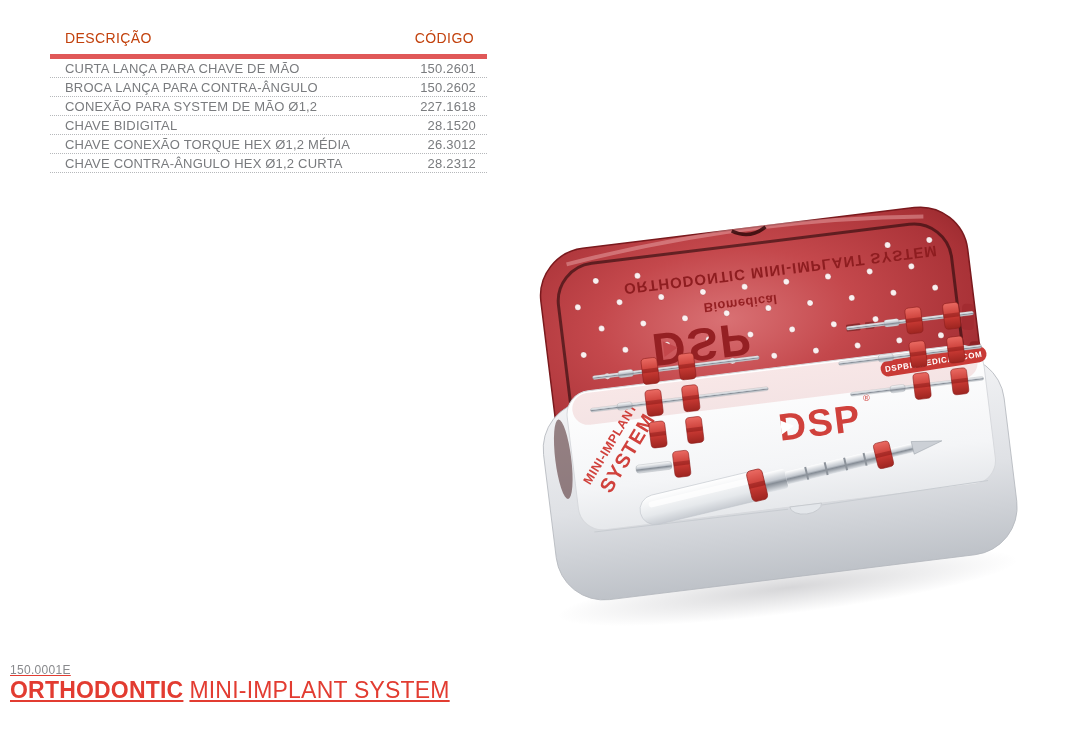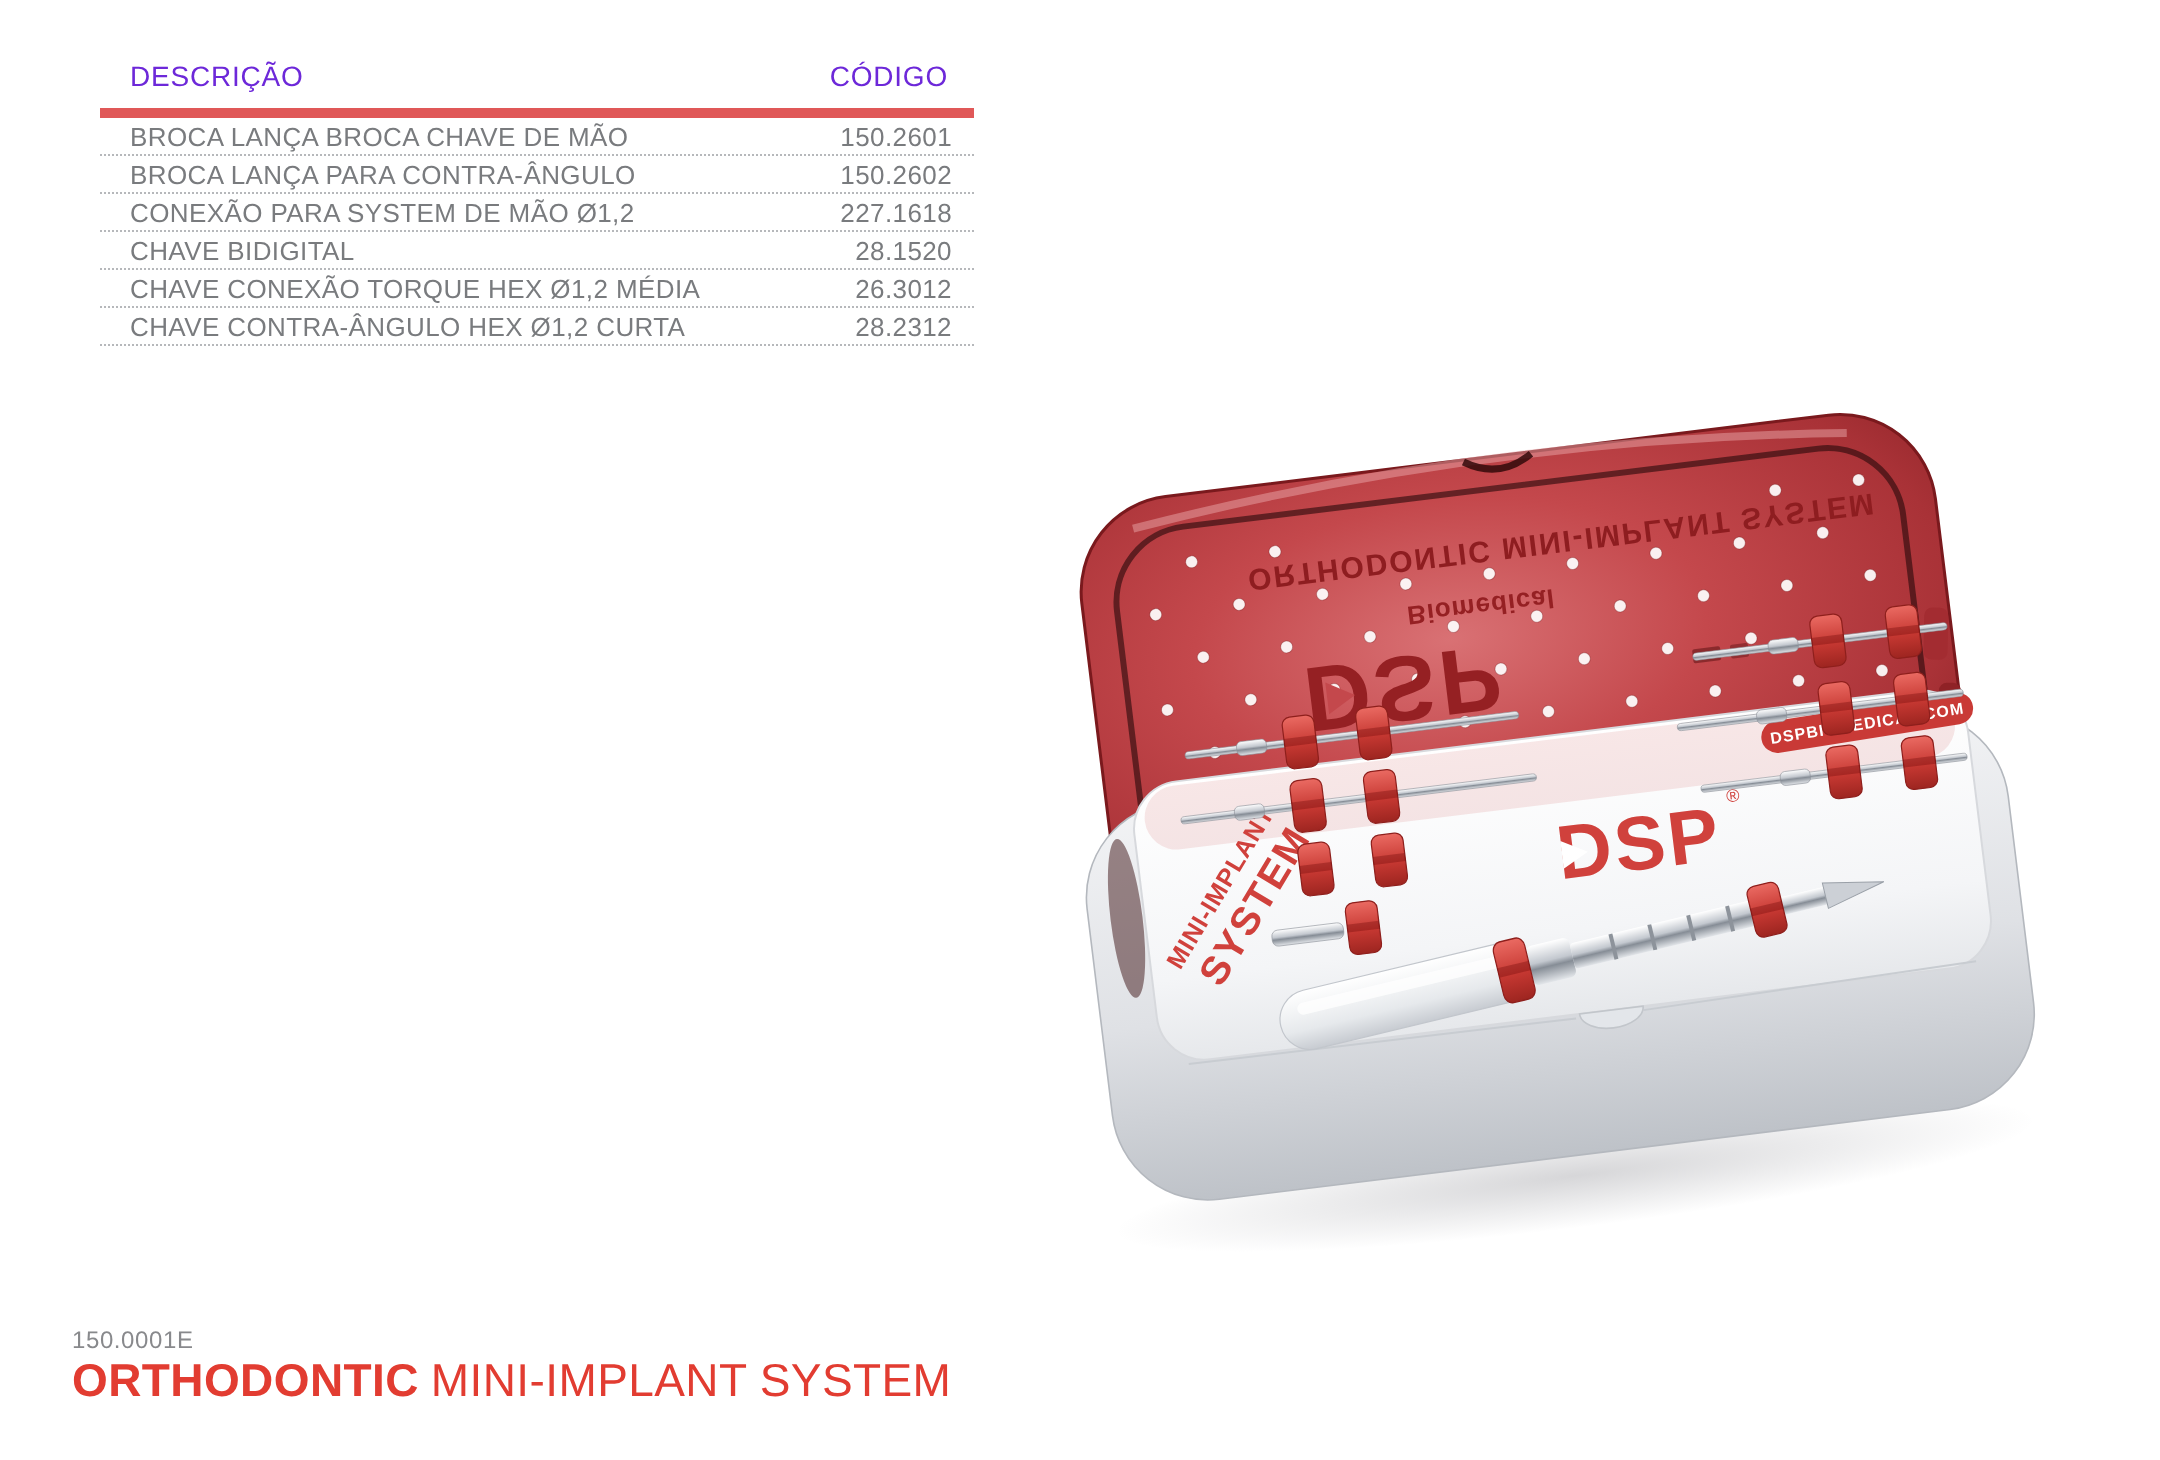--- a/index.html
+++ b/index.html
@@ -9,29 +9,29 @@
     --case-red:#c4484c;
     --clip-red:#cf3f3a;
   }
   *{box-sizing:border-box;margin:0;padding:0;}
   body{background:#ffffff;font-family:"Liberation Sans",sans-serif;}
   .page{position:relative;width:1080px;height:730px;background:#ffffff;overflow:hidden;}
 
   
   .catalog{position:absolute;left:50px;top:30px;width:437px;}
   .cat-head{display:flex;justify-content:space-between;align-items:flex-end;
-    padding:0 13px 8px 15px;font-size:14px;letter-spacing:.4px;color:#6d28d9;}
+    padding:0 13px 8px 15px;font-size:14px;letter-spacing:.4px;color:#c2410c;}
   .accent-bar{height:5px;background:var(--accent-bar);}
   .cat-row{display:flex;justify-content:space-between;align-items:center;height:19px;
     padding:0 11px 0 15px;border-bottom:1px dotted #b6b8bb;
     font-size:13px;letter-spacing:.2px;color:var(--table-text);white-space:nowrap;}
   .cat-row .code{text-align:right;}
 
   
-  .footer{position:absolute;left:36px;top:663px;color:var(--title-red);}
+  .footer{position:absolute;left:10px;top:663px;color:var(--title-red);text-decoration:underline;}
   .footer .ref{font-size:12px;letter-spacing:.3px;color:#88898c;display:block;margin-bottom:1px;}
   .footer .title{font-size:23px;letter-spacing:.2px;line-height:1.05;}
   .footer .title .b{font-weight:700;}
   .footer .title .r{font-weight:400;margin-left:6px;}
 
   
   .product{position:absolute;left:525px;top:188px;width:510px;height:445px;}
   svg text{font-family:"Liberation Sans",sans-serif;}
 </style>
 </head>
@@ -40,21 +40,21 @@
 <div class="page">
 
   <div class="catalog">
     <div class="cat-head">
       <span>DESCRIÇÃO</span>
       <span>CÓDIGO</span>
     </div>
     <div class="accent-bar"></div>
 
     <div class="cat-row">
-      <span class="desc">BROCA LANÇA BROCA CHAVE DE MÃO</span>
+      <span class="desc">CURTA LANÇA PARA CHAVE DE MÃO</span>
       <span class="code">150.2601</span>
     </div>
     <div class="cat-row">
       <span class="desc">BROCA LANÇA PARA CONTRA-ÂNGULO</span>
       <span class="code">150.2602</span>
     </div>
     <div class="cat-row">
       <span class="desc">CONEXÃO PARA SYSTEM DE MÃO Ø1,2</span>
       <span class="code">227.1618</span>
     </div>

